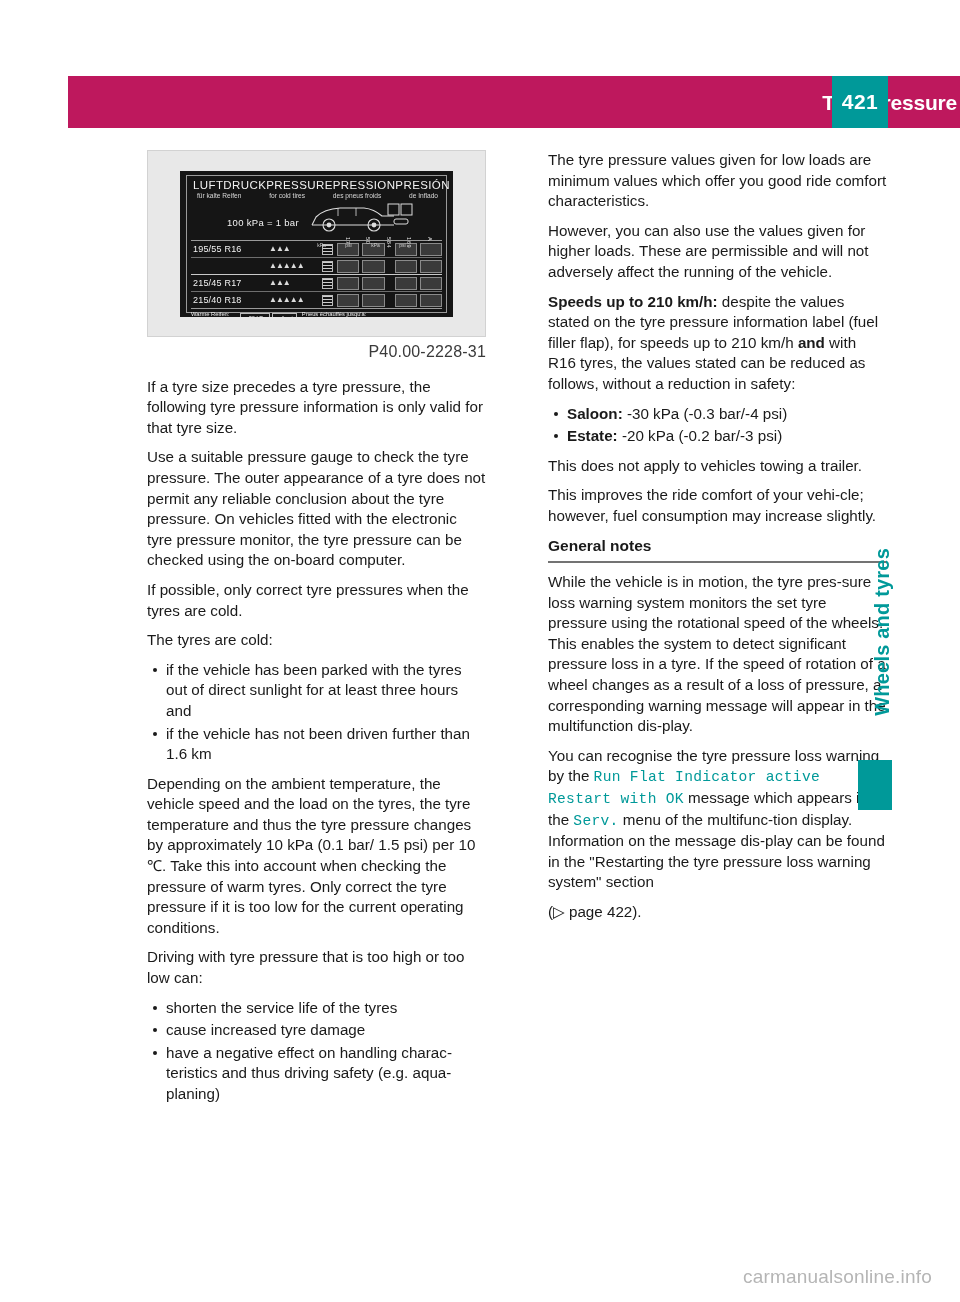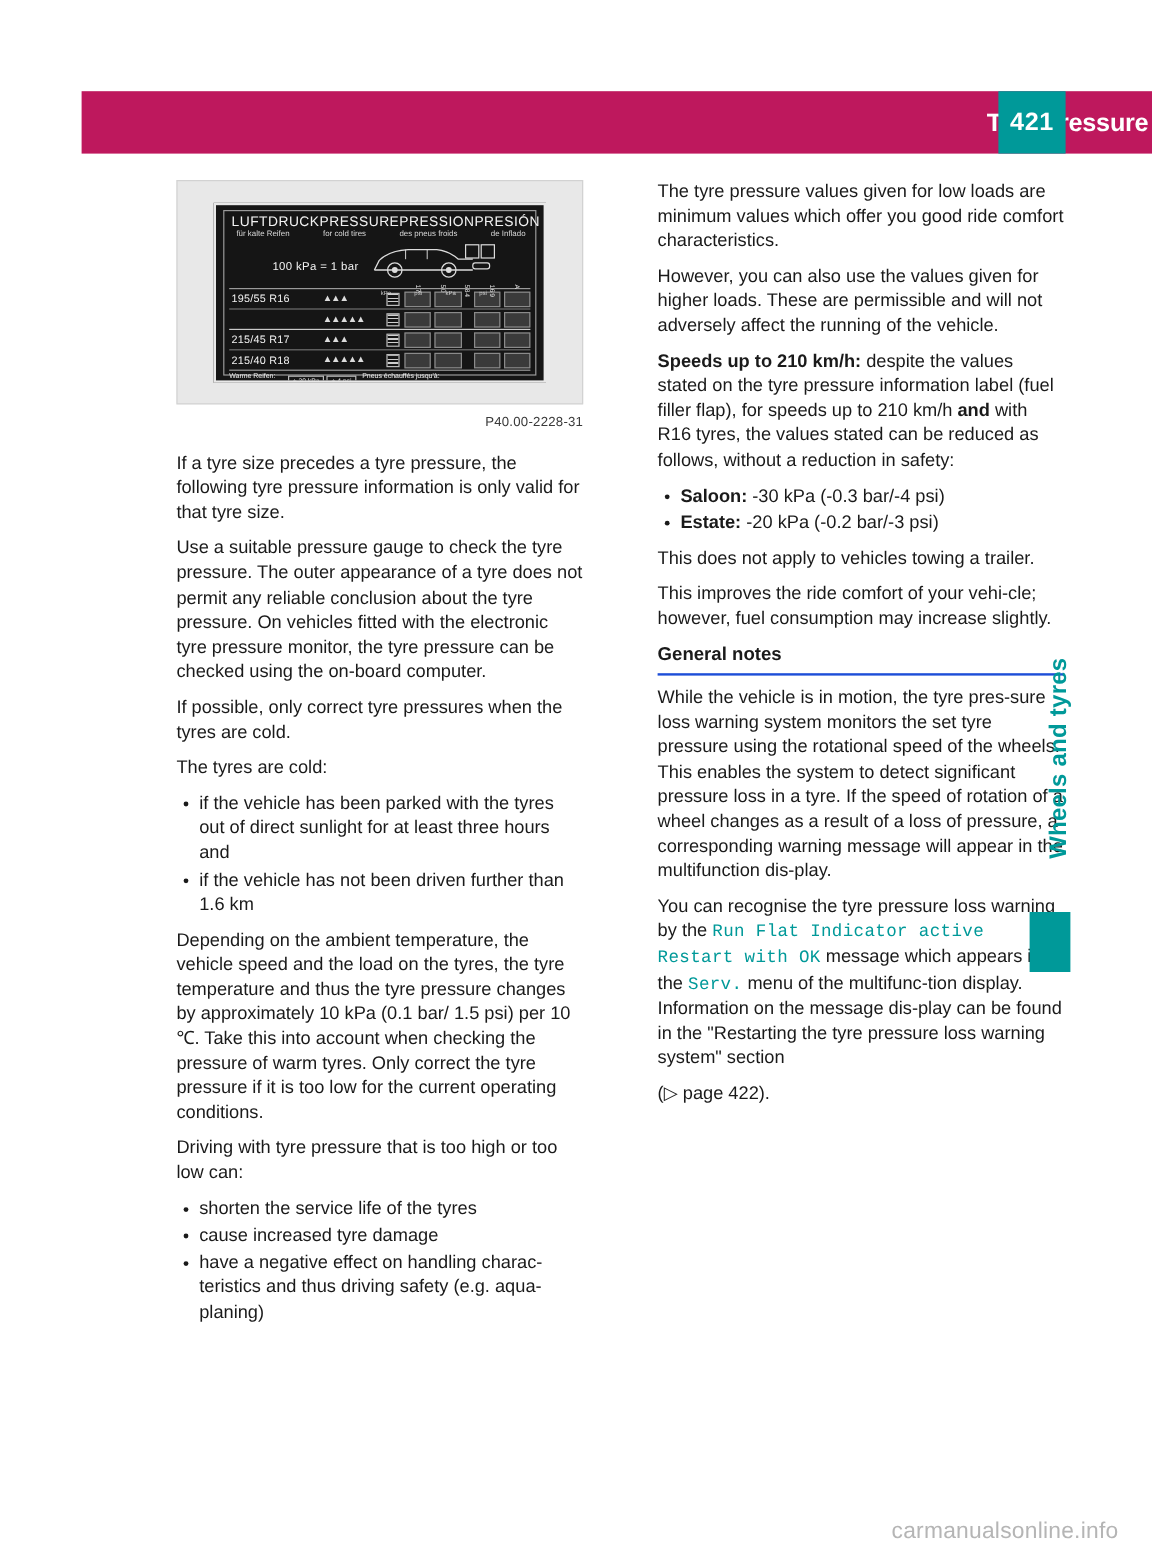--- a/index.html
+++ b/index.html
@@ -222,21 +222,21 @@
     gap: 5px;
   }
   .foot-boxes { display: flex; gap: 2px; }
   .foot-box {
     border: 1px solid #bbb;
     padding: 1px 3px;
     font-size: 5.6px;
   }
   .fig-caption {
     text-align: right;
-    font-size: 11px;
+    font-size: 16px;
     color: #3a3a3a;
     padding-top: 5px;
     letter-spacing: 0.2px;
   }
 
   
   ul.bullets {
     list-style: none;
     margin: 0 0 9px 0;
     padding: 0;
@@ -262,21 +262,21 @@
     background: #ccd4d2;
     padding: 6px 10px 7px 10px;
     margin: 30px 0 14px 0;
     font-size: 15.5px;
     font-weight: bold;
     letter-spacing: -0.1px;
   }
   .sub-heading {
     font-size: 15.5px;
     font-weight: bold;
-    border-bottom: 2px solid #1d4ed8;
+    border-bottom: 2px solid #737373;
     padding-bottom: 5px;
     margin: 0 0 9px 0;
   }
 
   b, strong { font-weight: bold; }
 
   .mono-msg {
     font-family: "Liberation Mono", "DejaVu Sans Mono", monospace;
     color: #009999;
     font-size: 14.6px;

